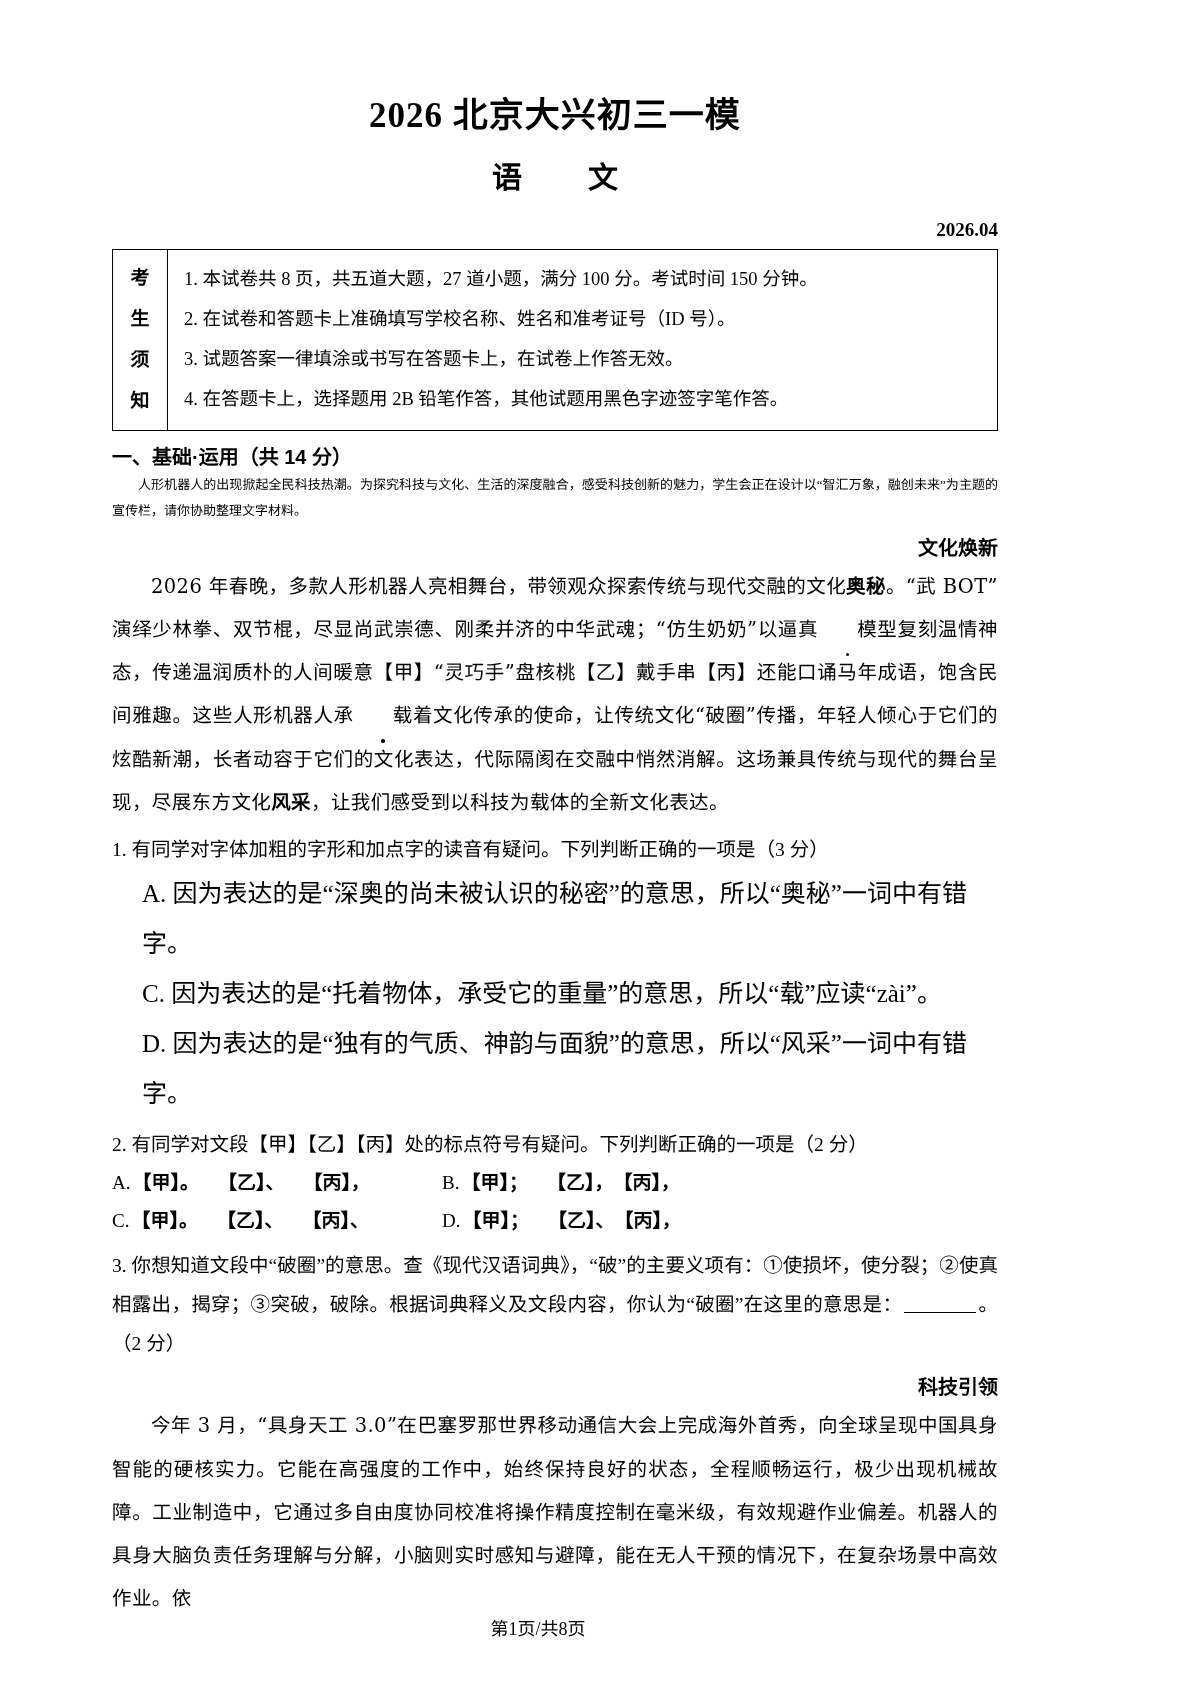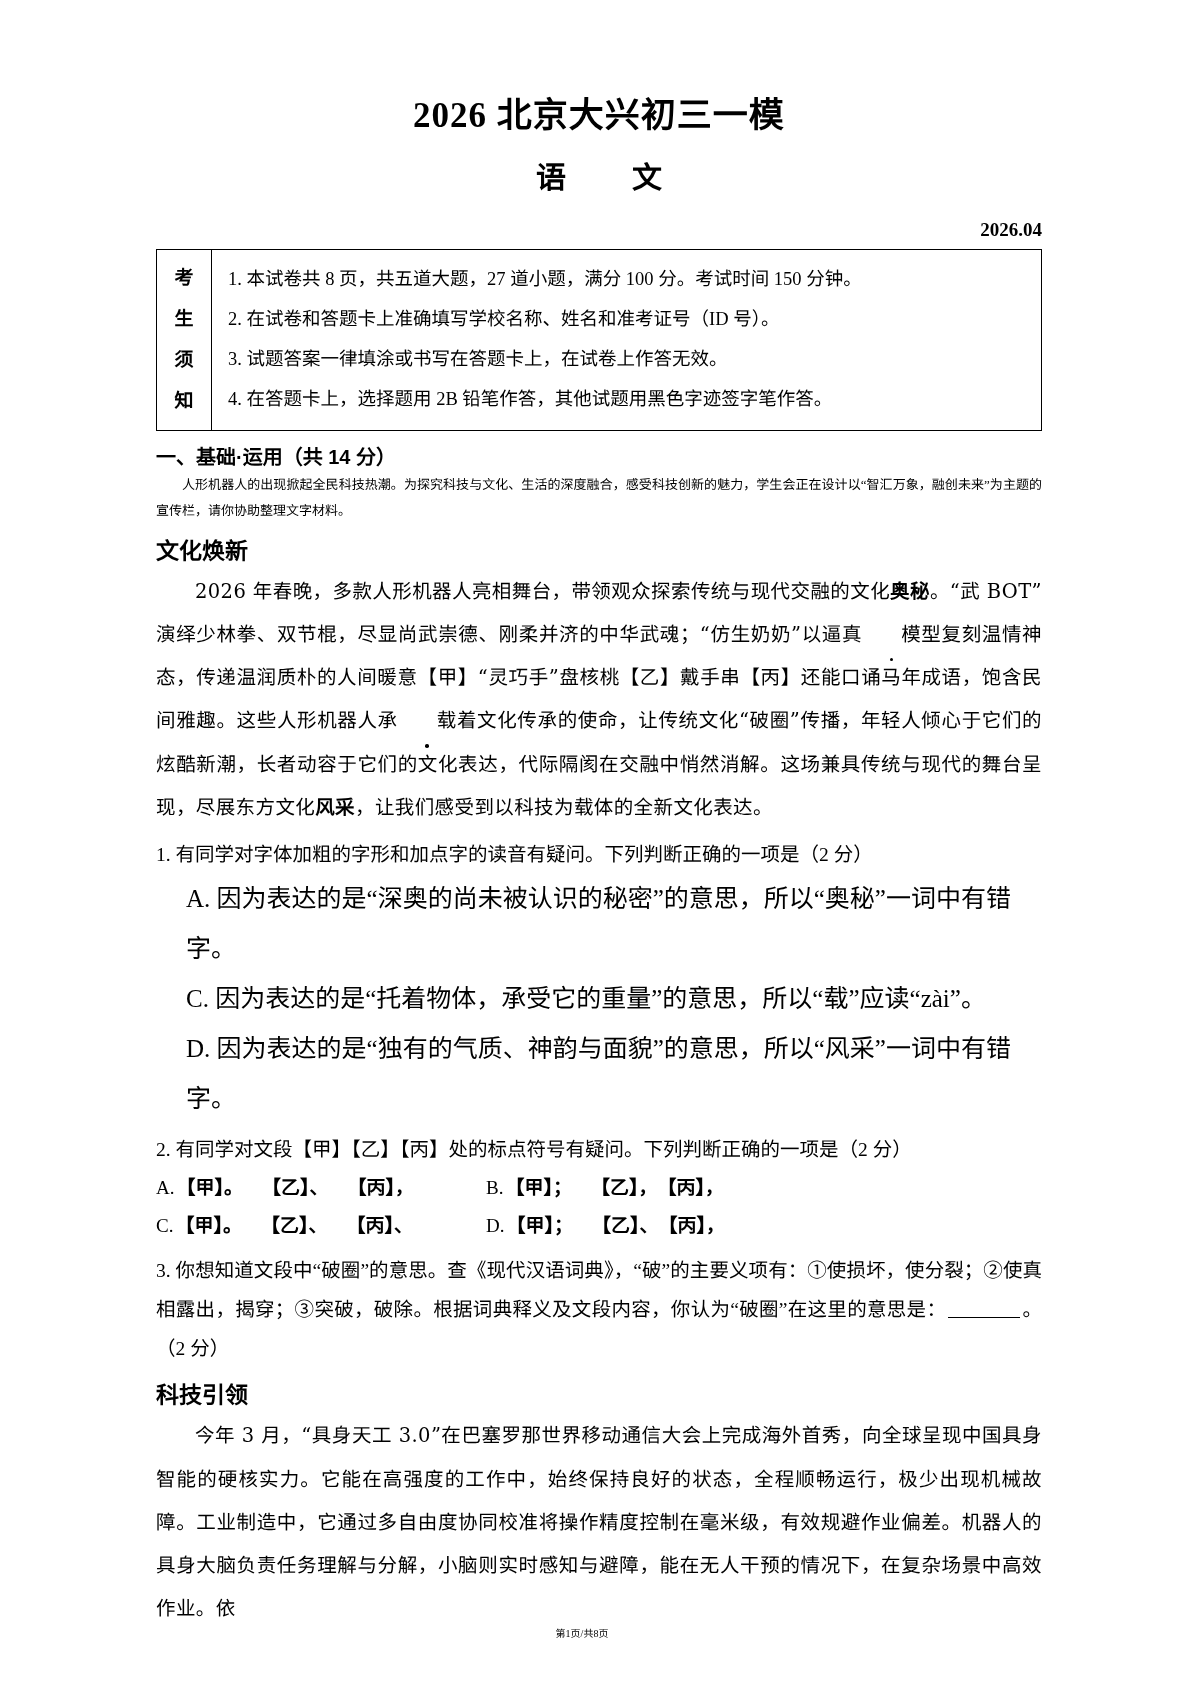--- a/index.html
+++ b/index.html
@@ -15,21 +15,20 @@
     color: #000000;
     position: relative;
     -webkit-font-smoothing: antialiased;
   }
   .page {
     width: 1060px;
     min-height: 1684px;
     box-sizing: border-box;
     padding: 64px 62px 40px 112px;
     position: relative;
-    margin-left: 44px;
   }
 
   
   .doc-title {
     text-align: center;
     font-size: 35px;
     font-weight: bold;
     letter-spacing: 1px;
     margin: 28px 0 0 0;
     line-height: 1.35;
@@ -96,22 +95,22 @@
   }
   .intro-para {
     font-size: 13px;
     line-height: 2.0;
     text-indent: 2em;
     margin: 2px 0 4px 0;
     text-align: justify;
     font-family: "Liberation Serif", "DejaVu Serif", serif;
   }
   .sub-heading {
-    text-align: left;
-    font-size: 23px;
+    text-align: right;
+    font-size: 20px;
     font-weight: bold;
     margin: 8px 0 4px 0;
     font-family: Liberation Sans, sans-serif;
   }
   .passage {
     font-size: 19.5px;
     line-height: 2.22;
     text-indent: 2em;
     margin: 2px 0 6px 0;
     text-align: justify;
@@ -172,21 +171,21 @@
     vertical-align: -2px;
   }
 
   
   .page-footer {
     position: absolute;
     left: 16px;
     right: 0;
     bottom: 44px;
     text-align: center;
-    font-size: 10px;
+    font-size: 18px;
     font-family: "Liberation Serif", "DejaVu Serif", serif;
   }
 </style>
 </head>
 <body>
 
 <div class="page">
 
   <div class="doc-title">2026 北京大兴初三一模</div>
   <div class="doc-subject">语　文</div>
@@ -212,21 +211,21 @@
     </tr>
   </tbody>
     </table>
 
   <div class="section-heading">一、基础·运用（共 14 分）</div>
   <p class="intro-para">人形机器人的出现掀起全民科技热潮。为探究科技与文化、生活的深度融合，感受科技创新的魅力，学生会正在设计以“智汇万象，融创未来”为主题的宣传栏，请你协助整理文字材料。</p>
 
   <div class="sub-heading">文化焕新</div>
   <p class="passage"><span>2026 年春晚，多款人形机器人亮相舞台，带领观众探索传统与现代交融的文化</span><b>奥秘</b><span>。“武 BOT”演绎少林拳、双节棍，尽显尚武崇德、刚柔并济的中华武魂；“仿生奶奶”以逼真</span><span class="emph-dot">模</span><span>型复刻温情神态，传递温润质朴的人间暖意【甲】“灵巧手”盘核桃【乙】戴手串【丙】还能口诵马年成语，饱含民间雅趣。这些人形机器人承</span><span class="emph-dot">载</span><span>着文化传承的使命，让传统文化“破圈”传播，年轻人倾心于它们的炫酷新潮，长者动容于它们的文化表达，代际隔阂在交融中悄然消解。这场兼具传统与现代的舞台呈现，尽展东方文化</span><b>风采</b><span>，让我们感受到以科技为载体的全新文化表达。</span></p>
 
-  <p class="question">1.  有同学对字体加粗的字形和加点字的读音有疑问。下列判断正确的一项是（2 分）</p>
+  <p class="question">1.  有同学对字体加粗的字形和加点字的读音有疑问。下列判断正确的一项是（3 分）</p>
   <p class="choice">A. 因为表达的是“深奥的尚未被认识的秘密”的意思，所以“奥秘”一词中有错字。</p>
   <p class="choice">C. 因为表达的是“托着物体，承受它的重量”的意思，所以“载”应读“zài”。</p>
   <p class="choice">D. 因为表达的是“独有的气质、神韵与面貌”的意思，所以“风采”一词中有错字。</p>
 
   <p class="question">2.  有同学对文段【甲】【乙】【丙】处的标点符号有疑问。下列判断正确的一项是（2 分）</p>
   <div class="choice-row">
     <span class="choice-col first"><span class="choice-tag">A.</span><span class="bracket">【甲】。　　【乙】、　　【丙】，</span></span>
     <span class="choice-col"><span class="choice-tag">B.</span><span class="bracket">【甲】；　　【乙】，　【丙】，</span></span>
   </div>
   <div class="choice-row">

